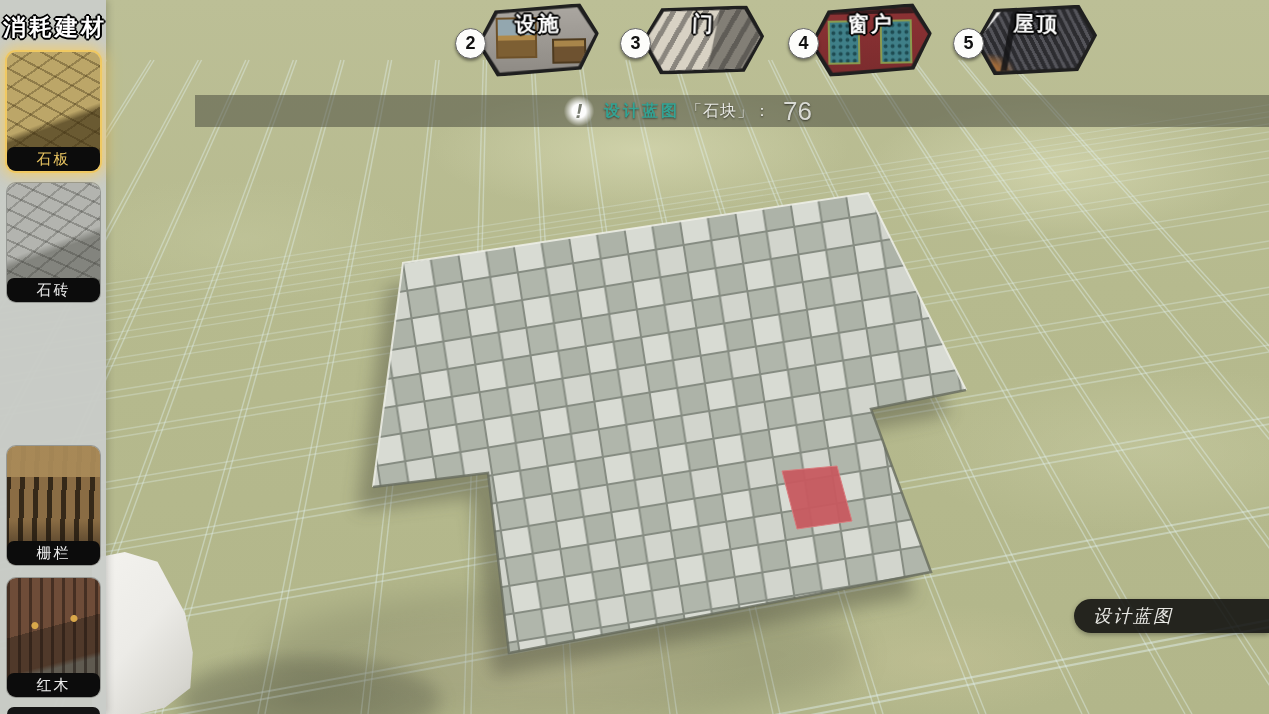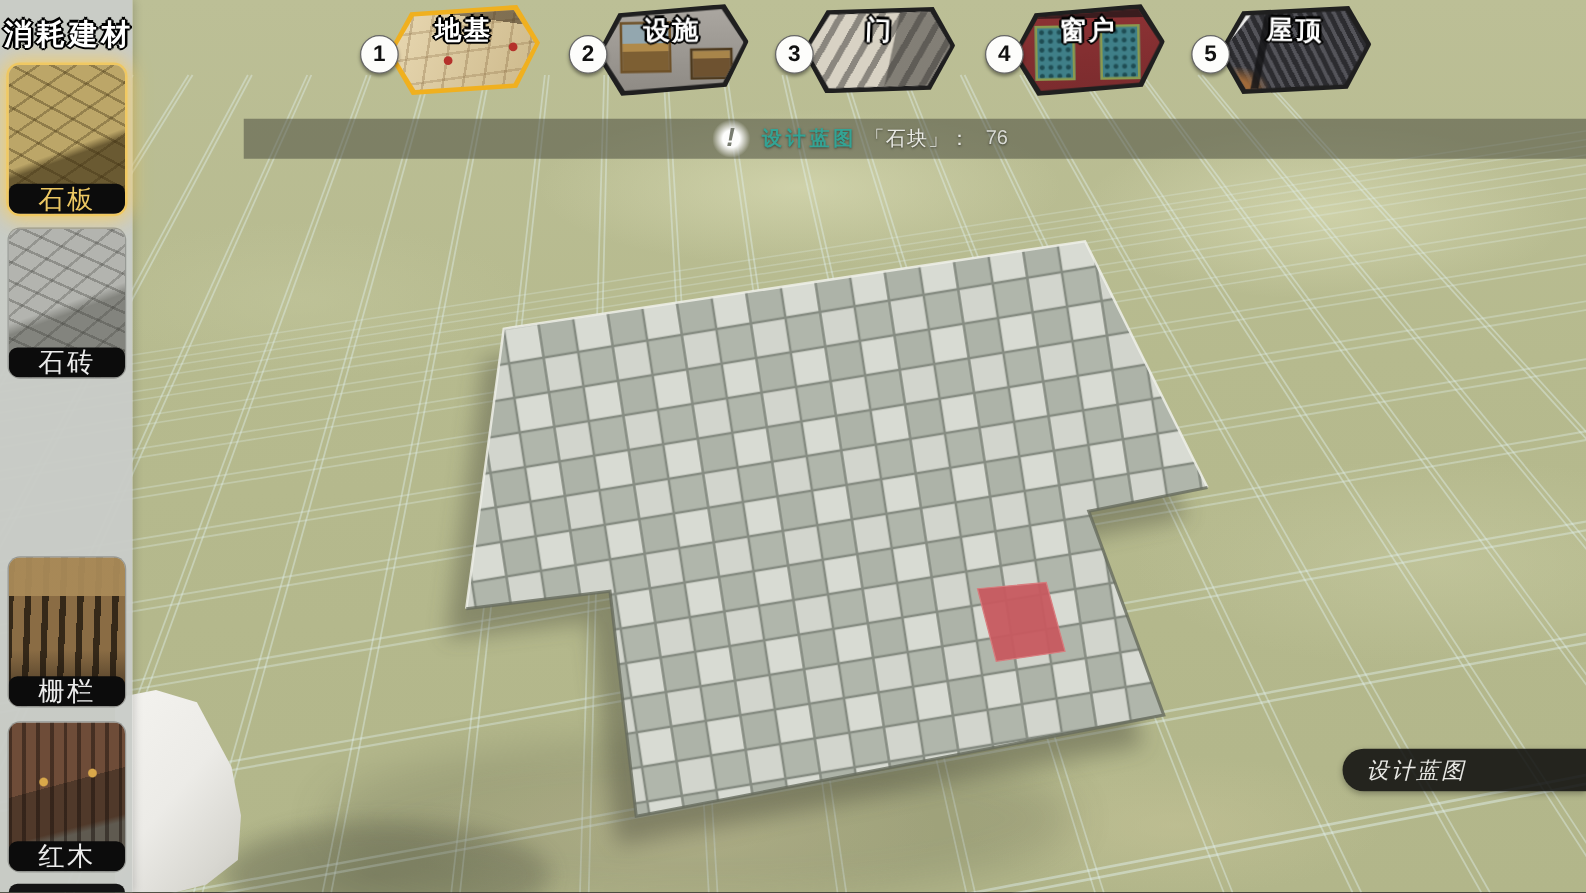--- a/index.html
+++ b/index.html
@@ -29,21 +29,21 @@
   
   .sidebar{position:absolute;left:0;top:0;width:106px;height:714px;z-index:4;
     background:rgba(201,204,200,.96);box-shadow:2px 0 7px rgba(0,0,0,.18);}
   .sidebar-title{position:absolute;left:3px;top:12px;z-index:6;white-space:nowrap;
     font-size:23px;font-weight:bold;letter-spacing:3px;color:#fff;
     text-shadow:-2px 0 #000,2px 0 #000,0 -2px #000,0 2px #000,-1px -1px #000,1px 1px #000,-1px 1px #000,1px -1px #000;}
   .thumb{position:absolute;left:7px;width:93px;height:119px;border-radius:9px;overflow:hidden;z-index:5;
     box-shadow:0 0 0 1px rgba(0,0,0,.25);}
   .thumb.selected{box-shadow:0 0 16px 4px rgba(246,205,100,.95),0 0 0 2px #e9c25f;}
   .thumb-label{position:absolute;left:0;right:0;bottom:0;height:24px;background:#0c0c0c;border-radius:7px;
-    display:flex;align-items:center;justify-content:center;font-size:21px;color:#ececec;letter-spacing:2px;}
+    display:flex;align-items:center;justify-content:center;font-size:15px;color:#ececec;letter-spacing:2px;}
   .thumb.selected .thumb-label{color:#edc863;}
   .art-shiban{background:
       repeating-linear-gradient(28deg,rgba(60,45,15,.35) 0 2px,transparent 2px 15px),
       repeating-linear-gradient(-35deg,rgba(60,45,15,.3) 0 2px,transparent 2px 17px),
       linear-gradient(160deg,#bca668 0 55%,#6a5a32 60% 100%);}
   .art-shizhuan{background:
       repeating-linear-gradient(24deg,rgba(55,55,50,.3) 0 2px,transparent 2px 14px),
       repeating-linear-gradient(-40deg,rgba(55,55,50,.25) 0 2px,transparent 2px 16px),
       linear-gradient(160deg,#b3b4af 0 50%,#83847e 56% 100%);}
   .art-muban{background:
@@ -107,21 +107,21 @@
   
   .notice{position:absolute;left:195px;right:0;top:95px;height:32px;z-index:6;
     background:rgba(66,68,56,.5);display:flex;align-items:center;justify-content:center;}
   .notice-inner{display:flex;align-items:center;transform:translateX(-44px);}
   .excl{width:30px;height:30px;margin-right:10px;text-align:center;line-height:30px;
     font-size:21px;font-weight:900;font-style:italic;color:#787c70;
     background:radial-gradient(circle,rgba(255,255,255,.98) 0 32%,rgba(255,255,255,.4) 56%,transparent 72%);}
   .notice-prefix{color:#33a394;font-size:16px;font-weight:bold;letter-spacing:3px;margin-right:6px;
     text-shadow:0 1px 2px rgba(0,0,0,.5);}
   .notice-material{color:#e9eae5;font-size:16px;letter-spacing:1px;text-shadow:0 1px 2px rgba(0,0,0,.6);}
-  .notice-count{color:#d9dad4;font-size:16px;margin-left:12px;text-shadow:0 1px 2px rgba(0,0,0,.6);}
+  .notice-count{color:#d9dad4;font-size:26px;margin-left:12px;text-shadow:0 1px 2px rgba(0,0,0,.6);}
 
   
   .action-btn{position:absolute;right:0;width:195px;height:34px;z-index:6;
     background:rgba(10,10,10,.85);border-radius:17px 0 0 17px;
     color:#e8e8e4;font-size:18px;letter-spacing:2px;display:flex;align-items:center;padding-left:19px;
     box-sizing:border-box;box-shadow:0 2px 5px rgba(0,0,0,.3);}
   .btn-blueprint{top:599px;font-style:italic;}
   .btn-leave{top:664px;}
 </style>
 </head>
@@ -236,30 +236,20 @@
     <div class="thumb-label">石砖</div>
   </div>
   <div class="thumb art-shanlan" style="top:446px">
     <div class="thumb-label">栅栏</div>
   </div>
   <div class="thumb art-hongmu" style="top:578px">
     <div class="thumb-label">红木</div>
   </div>
   <div class="thumb-partial"></div>
 
-  <div class="tab" style="left:294px">
-    <div class="hex active">
-      <div class="hex-inner int-dijii">
-        <div class="dot-red" style="left:36%;top:58%"></div>
-        <div class="dot-red" style="left:82%;top:40%"></div>
-        <div class="tab-label">地基</div>
-      </div>
-    </div>
-    <div class="badge">1</div>
-  </div>
 
   <div class="tab" style="left:461px">
     <div class="hex" style="transform:rotate(-1deg)">
       <div class="hex-inner int-sheshi">
         <div class="furn-a"></div>
         <div class="furn-b"></div>
         <div class="tab-label">设施</div>
       </div>
     </div>
     <div class="badge">2</div>

